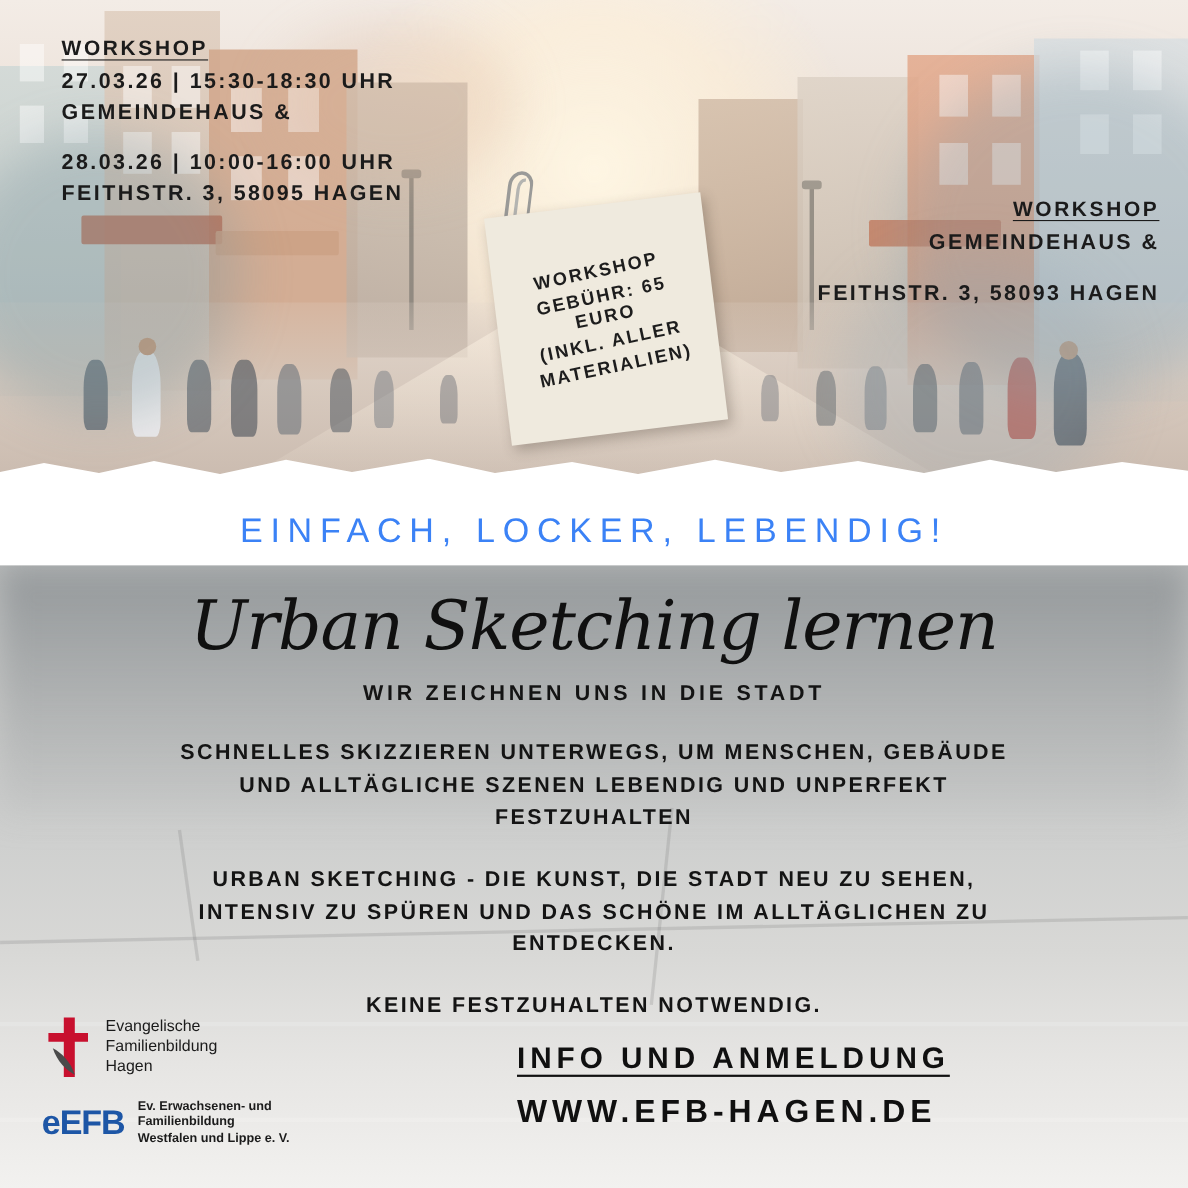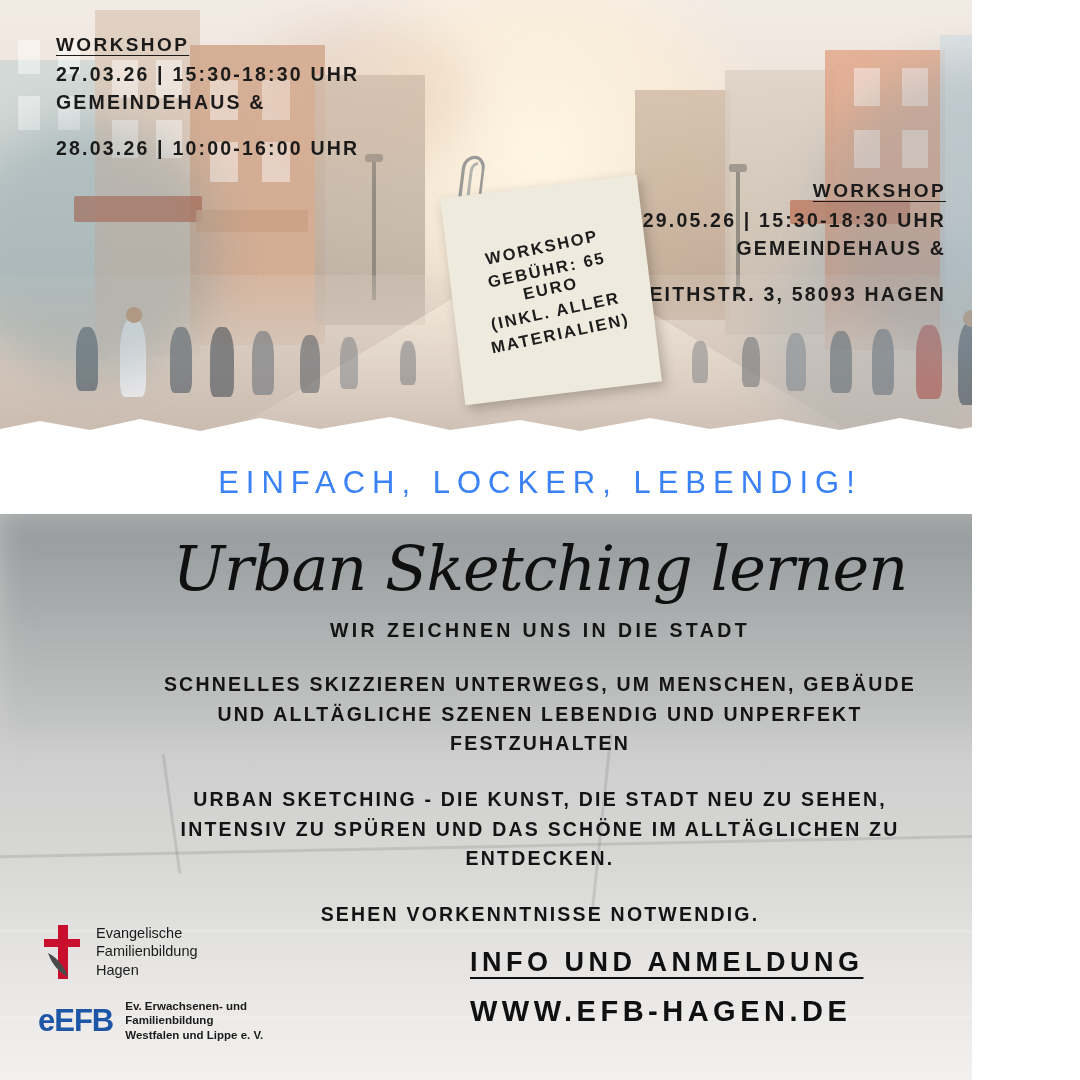--- a/index.html
+++ b/index.html
@@ -5,21 +5,21 @@
   * { box-sizing: border-box; margin: 0; padding: 0; }
   html, body {
     width: 1080px; height: 1080px;
     font-family: "Liberation Sans", sans-serif;
     overflow: hidden;
     background: #ffffff;
   }
 
   #poster {
     position: relative;
-    width: 972px; height: 1080px;
+    width: 1080px; height: 1080px;
     overflow: hidden;
   }
 
   
   .top-band {
     position: absolute; top: 0; left: 0;
     width: 1080px; height: 455px;
     overflow: hidden;
     background: linear-gradient(180deg, #f3ece6 0%, #e9ddd3 35%, #dfd2c8 60%, #e6dcd4 100%);
   }
@@ -275,25 +275,25 @@
 
     <div class="torn-bottom"></div>
   </div>
 
   <div class="block-left">
     <div class="ws-head">WORKSHOP</div>
     <div class="ws-line">27.03.26 | 15:30-18:30 UHR</div>
     <div class="ws-line">GEMEINDEHAUS &amp;</div>
     <div class="ws-gap"></div>
     <div class="ws-line">28.03.26 | 10:00-16:00 UHR</div>
+    <div class="ws-line">FEITHSTR. 3, 58095 HAGEN</div>
   </div>
 
   <div class="block-right">
     <div class="ws-head">WORKSHOP</div>
-    <div class="ws-line">29.05.26 | 15:30-18:30 UHR</div>
     <div class="ws-line">GEMEINDEHAUS &amp;</div>
     <div class="ws-gap"></div>
     <div class="ws-line">FEITHSTR. 3, 58093 HAGEN</div>
   </div>
 
   <div class="note-wrap">
     <svg class="clip" viewBox="0 0 30 78">
       <path d="M9 70 L9 16 C9 7 15 3 20 3 C25 3 29 8 29 15 L29 62" fill="none" stroke="#9a9a98" stroke-width="3.2"></path>
       <path d="M17 70 L17 18 C17 12 20 9 23 9" fill="none" stroke="#b4b4b1" stroke-width="3"></path>
     </svg>
@@ -318,21 +318,21 @@
       <div class="crack" style="left:170px;top:30px;width:3px;height:120px;transform:rotate(-8deg);"></div>
       <div class="slab" style="left:0;top:205px;width:1080px;height:4px;"></div>
       <div class="slab" style="left:0;top:292px;width:1080px;height:4px;"></div>
     </div>
 
     <div class="bottom-inner">
       <div class="script">Urban Sketching lernen</div>
       <div class="sub1">WIR ZEICHNEN UNS IN DIE STADT</div>
       <div class="para">SCHNELLES SKIZZIEREN UNTERWEGS, UM MENSCHEN, GEBÄUDE UND ALLTÄGLICHE SZENEN LEBENDIG UND UNPERFEKT FESTZUHALTEN</div>
       <div class="para para2">URBAN SKETCHING - DIE KUNST, DIE STADT NEU ZU SEHEN, INTENSIV ZU SPÜREN UND DAS SCHÖNE IM ALLTÄGLICHEN ZU ENTDECKEN.</div>
-      <div class="para para3">SEHEN VORKENNTNISSE NOTWENDIG.</div>
+      <div class="para para3">KEINE FESTZUHALTEN NOTWENDIG.</div>
     </div>
 
     <div class="footer-cta">
       <div class="cta-head">INFO UND ANMELDUNG</div>
       <div class="cta-url">WWW.EFB-HAGEN.DE</div>
     </div>
 
     <div class="logos">
       <div class="logo-row">
         <svg class="efb-cross" viewBox="0 0 46 58">

